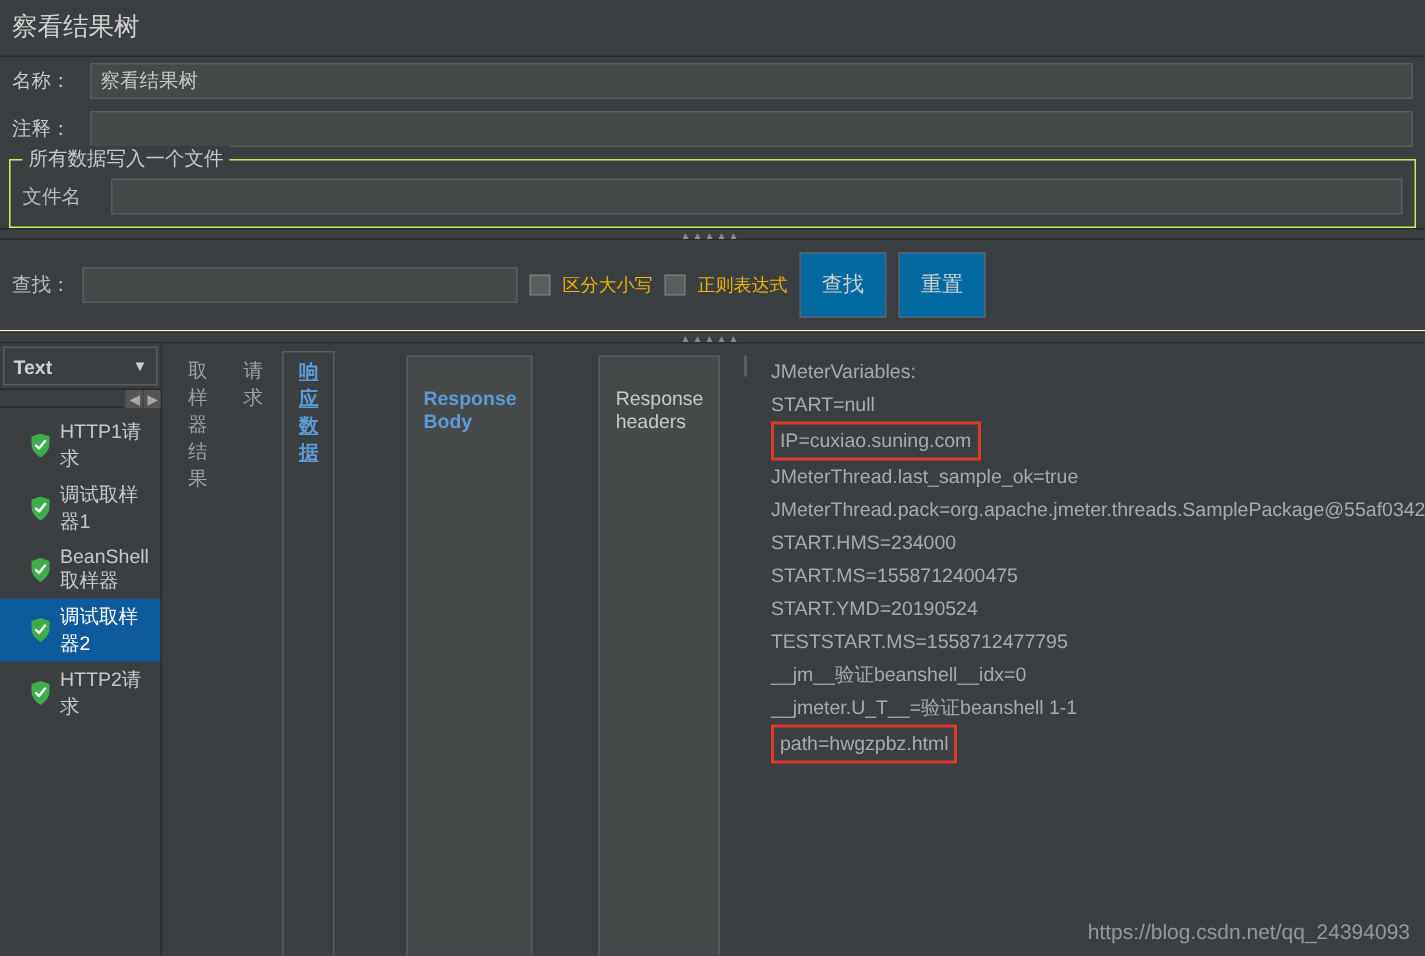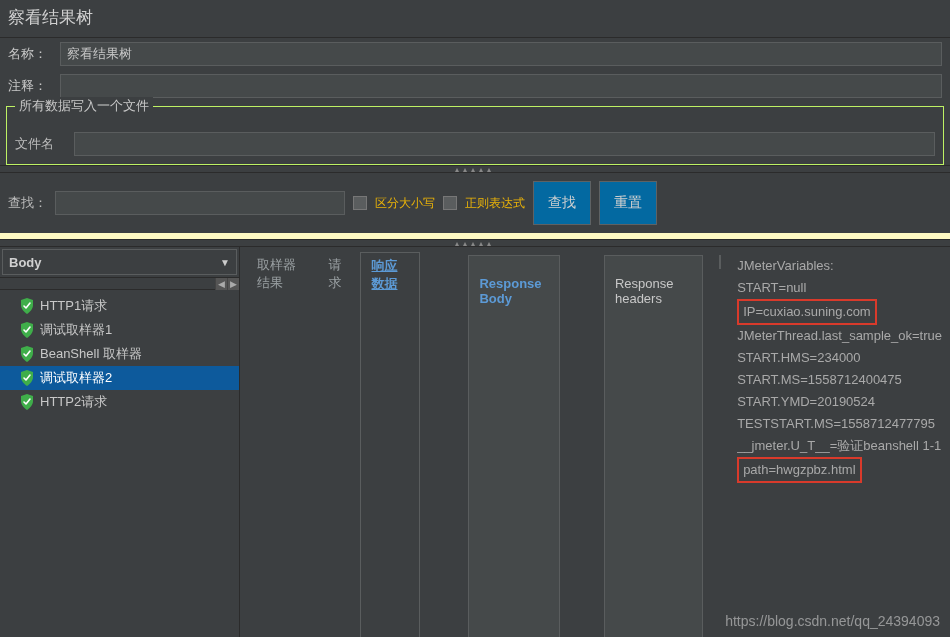--- a/index.html
+++ b/index.html
@@ -54,21 +54,21 @@
     background: #3c3f41;
     display:flex; align-items:center; justify-content:center;
     border-top:1px solid #2b2b2b;
     border-bottom:1px solid #2b2b2b;
   }
   .grip-dots { letter-spacing: 4px; color:#888; font-size:8px; }
   .search-row {
     display:flex; align-items:center;
     padding: 8px;
     gap: 8px;
-    border-bottom:6px solid #fef9c3;
+    border-bottom:1px solid #fef9c3;
   }
   .checkbox {
     width:14px; height:14px;
     background:#5a5d5e;
     border:1px solid #777;
     display:inline-block;
     vertical-align:middle;
   }
   .chk-label { color:#eab308; font-size:12px; }
   .btn {
@@ -200,21 +200,21 @@
   <span class="form-label">名称：</span>
   <input class="text-input" value="察看结果树" style="">
 </div>
 <div class="form-row">
   <span class="form-label">注释：</span>
   <input class="text-input" value="" style="">
 </div>
 
 <div class="fieldset">
   <div class="fieldset-legend">所有数据写入一个文件</div>
-  <div style="display:flex; align-items:center; gap:20px; margin-top:19px;">
+  <div style="display:flex; align-items:center; gap:20px; margin-top:6px;">
     <span>文件名</span>
     <input class="text-input" value="" style="">
   </div>
 </div>
 
 <div class="grip">
     <span class="grip-dots">▴▴▴▴▴</span>
   </div>
 
 <div class="search-row">
@@ -229,21 +229,21 @@
 </div>
 
 <div class="grip">
     <span class="grip-dots">▴▴▴▴▴</span>
   </div>
 
 <div class="main-split">
   <div class="left-pane">
     <div class="combo-row">
       <div class="combo">
-        <span>Body</span>
+        <span>Text</span>
         <span class="combo-arrow">▼</span>
       </div>
     </div>
     <div class="tree-scroll">
       <div class="sbtn">◀</div>
       <div class="sbtn">▶</div>
     </div>
     <div class="tree" id="tree">
         <div class="tree-item">
           <span class="shield">
@@ -302,23 +302,25 @@
     <div class="subtabs" id="subtabs">
         <div class="subtab active">Response Body</div>
         <div class="subtab">Response headers</div>
       </div>
     <div class="response-box"></div>
     <div class="response-text" id="resp">
         <div>JMeterVariables:</div>
         <div>START=null</div>
         <div><span class="hl">IP=cuxiao.suning.com</span></div>
         <div>JMeterThread.last_sample_ok=true</div>
+        <div>JMeterThread.pack=org.apache.jmeter.threads.SamplePackage@55af0342</div>
         <div>START.HMS=234000</div>
         <div>START.MS=1558712400475</div>
         <div>START.YMD=20190524</div>
         <div>TESTSTART.MS=1558712477795</div>
+        <div>__jm__验证beanshell__idx=0</div>
         <div>__jmeter.U_T__=验证beanshell 1-1</div>
         <div><span class="hl">path=hwgzpbz.html</span></div>
       </div>
   </div>
 </div>
 
 <div class="watermark">https://blog.csdn.net/qq_24394093</div>
 
 </body></html>

